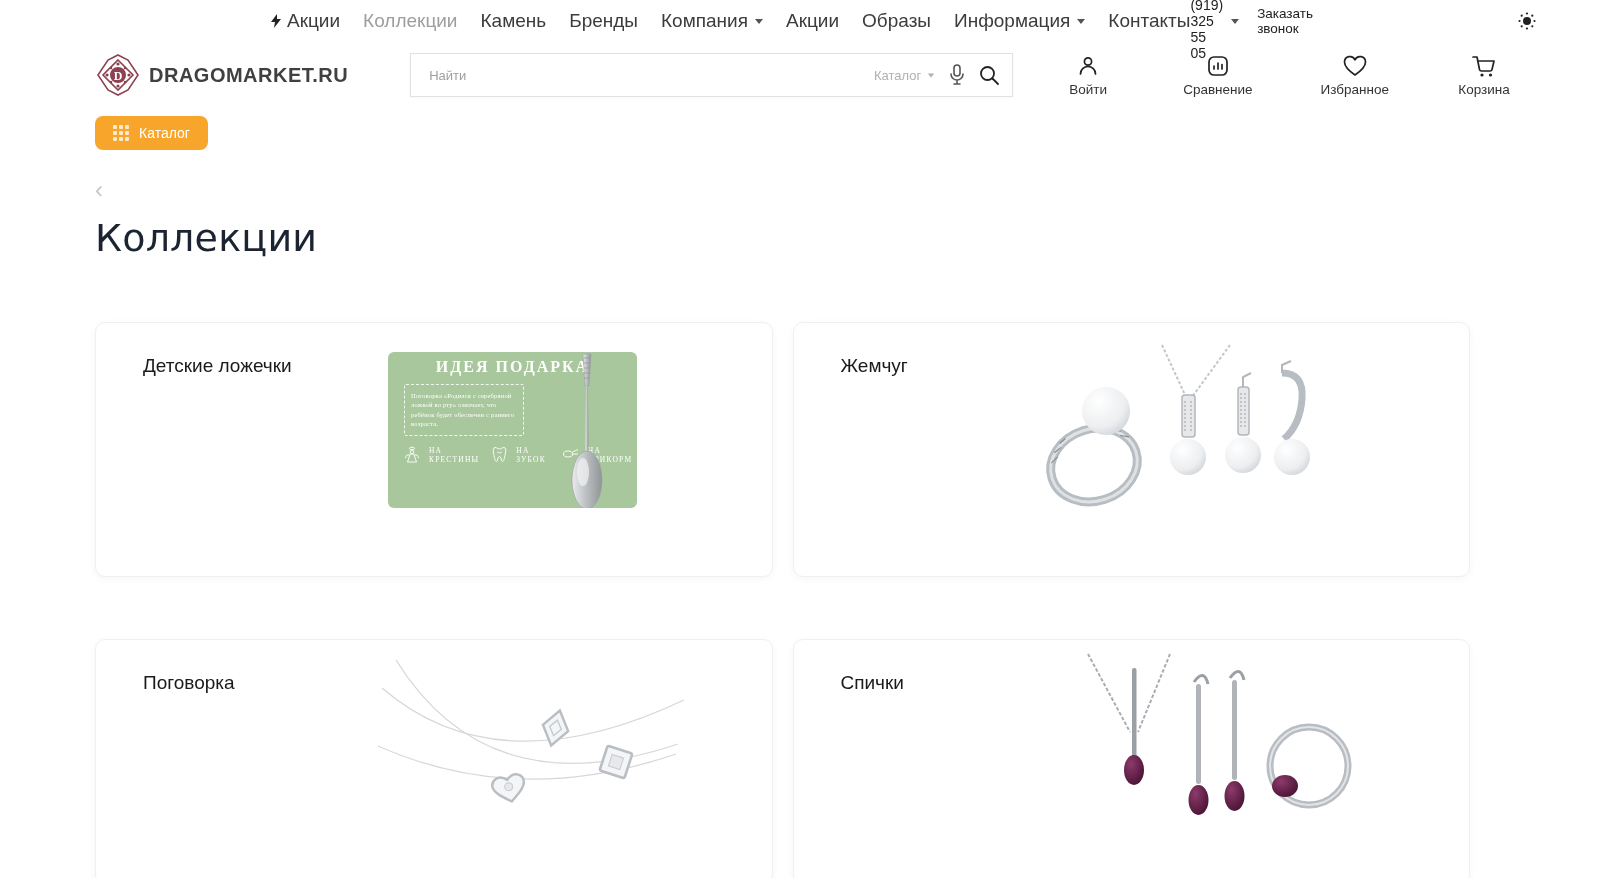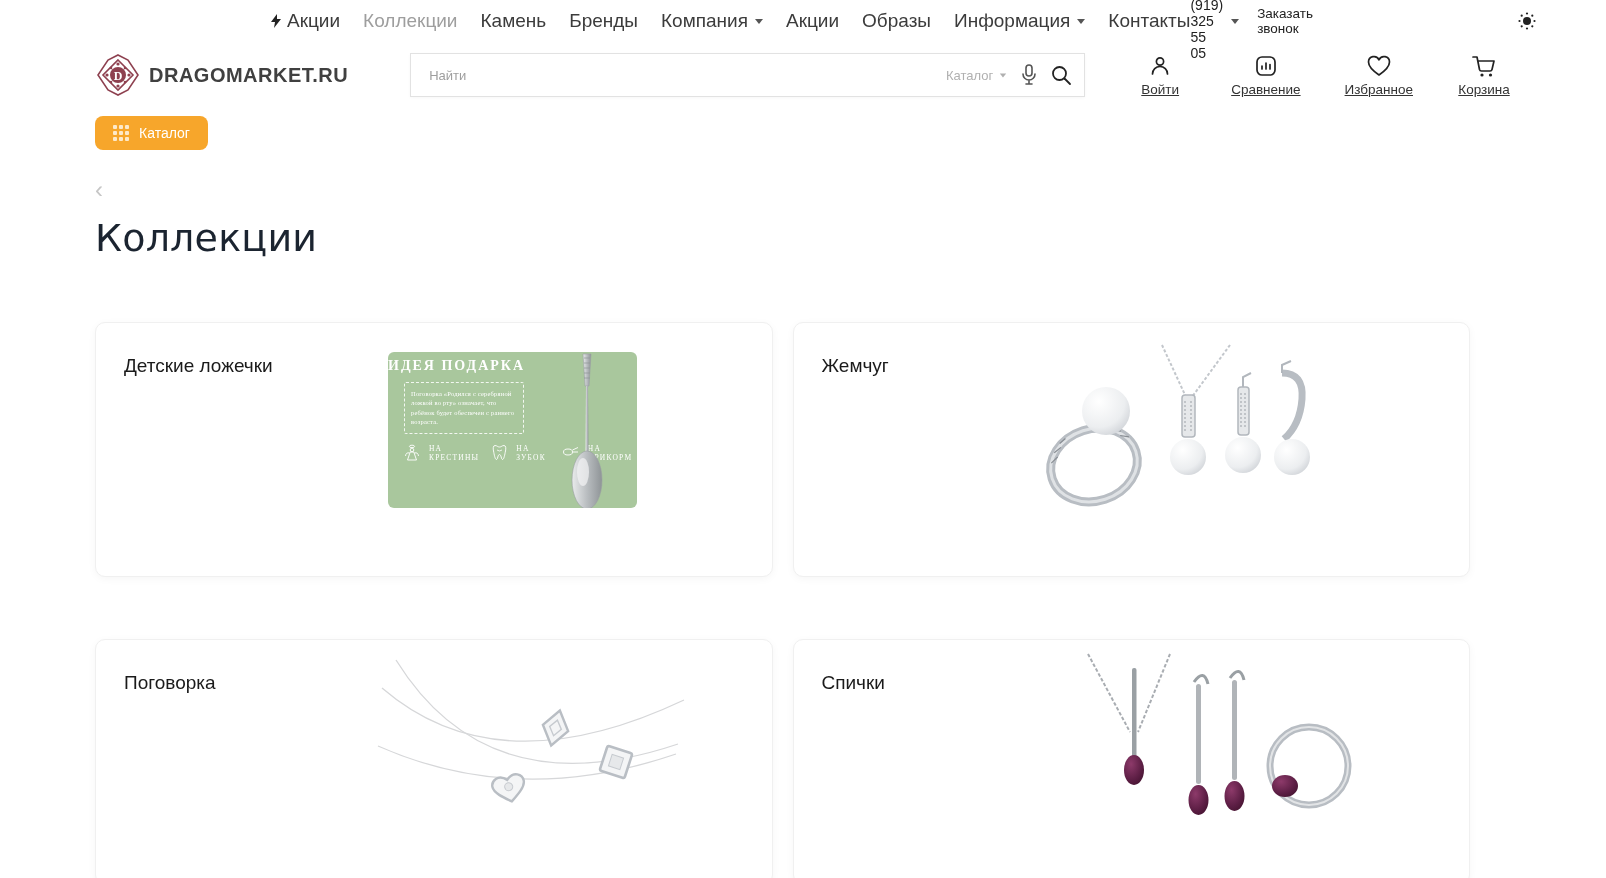--- a/index.html
+++ b/index.html
@@ -23,21 +23,21 @@
   .logo { display:flex; align-items:center; gap:8px; cursor:pointer; }
   .logo-text { font-size:20px; font-weight:bold; letter-spacing:0.5px; color:#404040; }
   .searchbar { position:relative; margin-left:62px; width:748px; height:44px; }
   .searchbar input { width:100%; height:100%; border:1px solid #e2e2e2; border-radius:0;
     padding:0 64px 0 18px; font-size:13px; color:#333; outline:none;
     box-shadow:0 1px 3px rgba(0,0,0,0.03); font-family:"Liberation Sans", sans-serif; }
   .searchbar input::placeholder { color:#9e9e9e; }
   .search-extras { position:absolute; right:14px; top:0; height:100%; display:flex; align-items:center; gap:14px; }
   .search-cat { display:flex; align-items:center; gap:4px; font-size:13px; color:#b0b0b0; cursor:pointer; }
   .search-cat .caret { border-top-color:#b0b0b0; transform:scale(.8); }
-  .header-actions { display:flex; align-items:center; gap:44px; margin-left:48px;text-decoration:underline; }
+  .header-actions { display:flex; align-items:center; gap:68px; margin-left:48px; }
   .action { display:flex; flex-direction:column; align-items:center; gap:4px; cursor:pointer;
     font-size:13.5px; color:#333; min-width:54px; }
   .action svg { display:block; }
 
   
   .catalog-btn { display:inline-flex; align-items:center; gap:10px; margin:4px 0 0 95px;
     background:#F7A62B; color:#fff; border:none; border-radius:8px; height:34px; padding:0 18px;
     font-size:14px; font-weight:500; cursor:pointer; font-family:"Liberation Sans", sans-serif; }
   .dotgrid { display:grid; grid-template-columns:repeat(3,4px); grid-gap:2px; }
   .dotgrid i { width:4px; height:4px; background:rgba(255,255,255,.75); border-radius:1px; }
@@ -46,27 +46,27 @@
   .back-chevron { margin:30px 0 0 95px; color:#c6c6c6; font-size:24px; line-height:20px; cursor:pointer; width:20px; }
   .page-title { margin:16px 0 0 95px; font-size:38px; font-weight:500; color:#1b2430;
     font-family:"DejaVu Sans","Liberation Sans",sans-serif; letter-spacing:0.2px; }
 
   
   .grid { width:1375px; margin:62px 0 0 95px; display:grid; grid-template-columns:1fr 1fr; gap:20px; }
   .card { position:relative; background:#fff; border:1px solid #f0f0f0; border-radius:10px;
     box-shadow:0 2px 8px rgba(0,0,0,0.04); cursor:pointer; overflow:hidden; }
   .row1 .card { height:255px; }
   .row2 .card { height:246px; }
-  .card-title { position:absolute; left:28px; top:32px; font-size:19px; color:#1a1a1a; }
+  .card-title { position:absolute; left:47px; top:32px; font-size:19px; color:#1a1a1a; }
   .card-img { position:absolute; }
 
   
   .banner { left:292px; top:29px; width:249px; height:156px; background:#A9C79D; border-radius:6px;
     overflow:hidden; color:#fff; font-family:"Liberation Serif","DejaVu Serif",serif; }
-  .banner-head { text-align:left; margin-top:6px; font-size:14px; font-weight:bold; letter-spacing:2px; }
+  .banner-head { text-align:center; margin-top:6px; font-size:16px; font-weight:bold; letter-spacing:2px; }
   .banner-note { width:120px; margin:8px 0 0 16px; border:1px dashed rgba(255,255,255,.85); border-radius:2px;
     padding:6px 6px; font-size:6.5px; line-height:1.45; letter-spacing:0.2px; }
   .banner-rows { margin:10px 0 0 16px; display:flex; flex-direction:row; gap:9px; }
   .banner-row { display:flex; align-items:center; gap:9px; font-size:7.5px; letter-spacing:1.2px; }
   .banner-row svg { flex:0 0 auto; }
   .banner-spoon { position:absolute; right:28px; top:0; }
   svg { overflow:visible; }
 </style>
 </head>
 <body>

